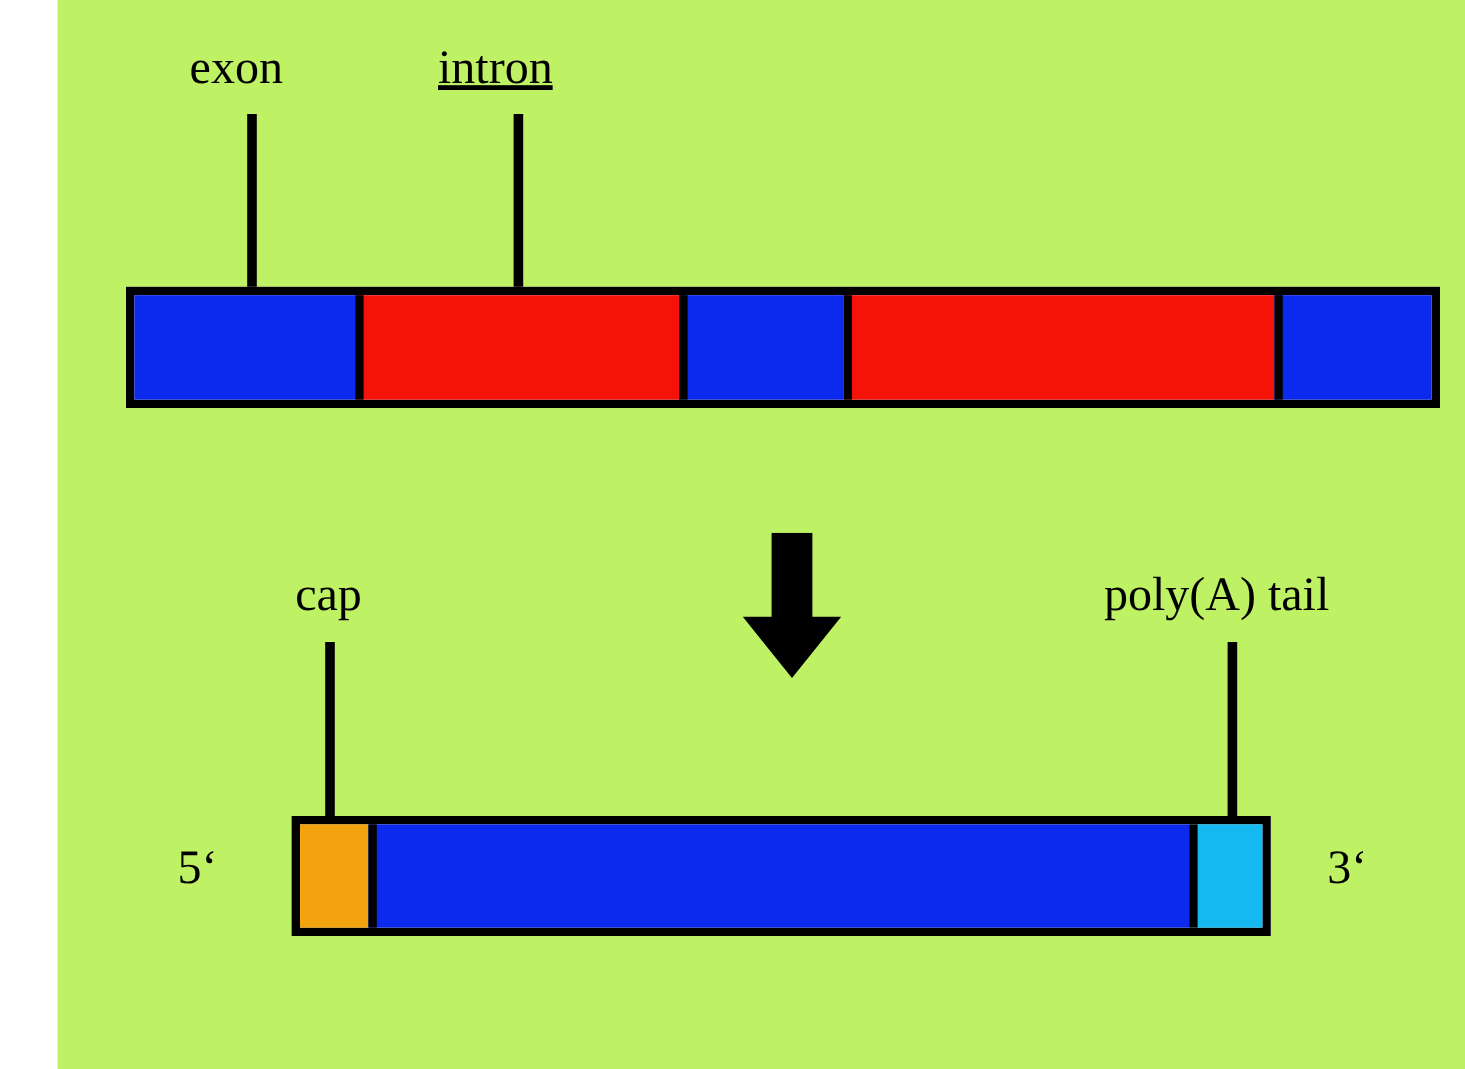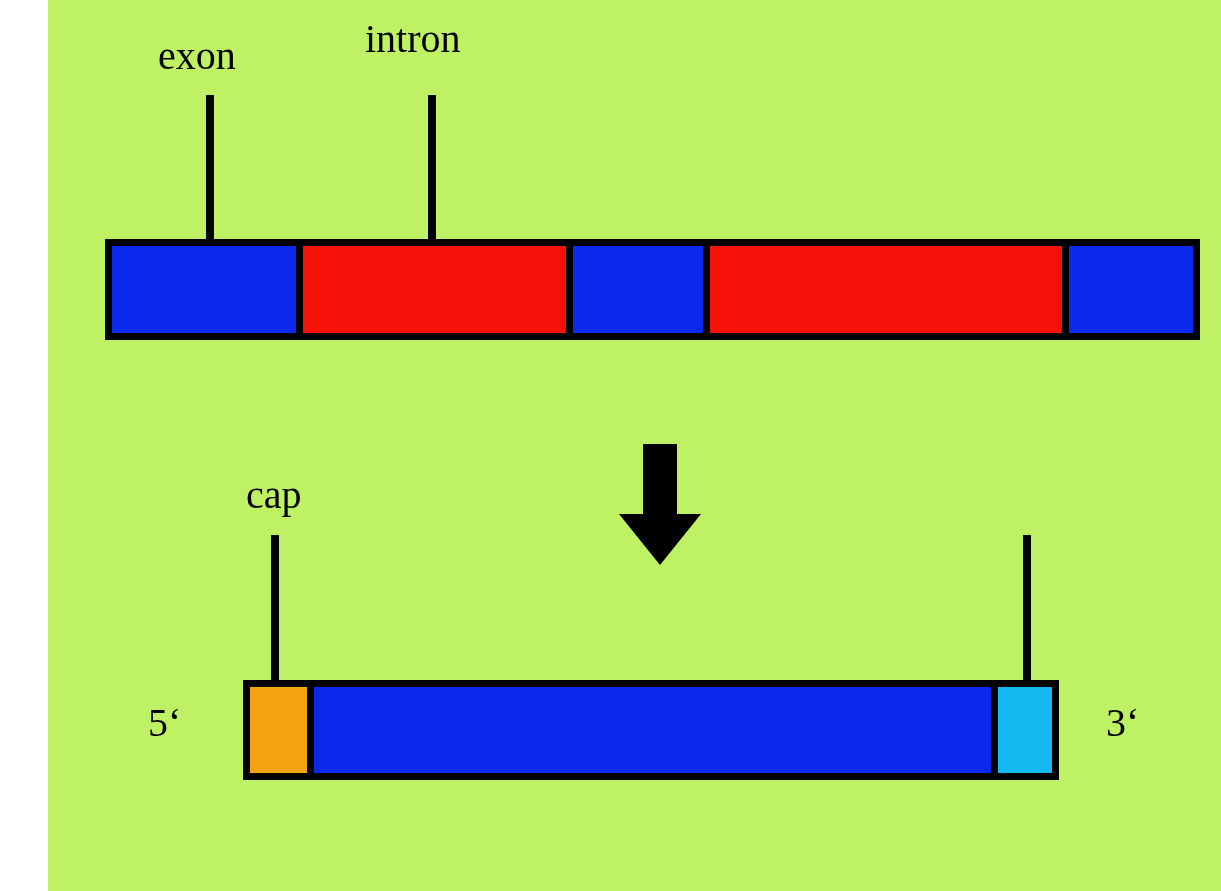--- a/index.html
+++ b/index.html
@@ -76,39 +76,40 @@
     height: 100px;
   }
 </style>
 </head>
 <body>
 
 <div id="canvas">
 
   <div class="label" style="left:110px; top:36px;">exon</div>
 
-  <div class="label" style="left:317px; top:19px;">intron</div>
+  <div class="label" style="left:317px; top:36px;text-decoration:underline;">intron</div>
 
   <div class="leader" style="left:158px; top:95px; height:148px;"></div>
   <div class="leader" style="left:380px; top:95px; height:148px;"></div>
 
   <div id="pre-mrna-bar" class="bar">
     <div class="seg" style="width:17.0%; background:#0C2AEE;"></div>
     <div class="seg" style="width:25.0%; background:#F51309;"></div>
     <div class="seg" style="width:12.7%; background:#0C2AEE;"></div>
     <div class="seg" style="width:33.2%; background:#F51309;"></div>
     <div class="seg" style="width:12.1%; background:#0C2AEE;"></div>
   </div>
 
   <svg id="process-arrow" viewBox="0 0 86 122">
     <polygon points="26,0 60,0 60,70 84,70 43,121 2,70 26,70" fill="#000000"></polygon>
   </svg>
 
   <div class="label" style="left:198px; top:475px;font-family:Liberation Serif, serif;">cap</div>
 
+  <div class="label" style="left:872px; top:475px;">poly(A) tail</div>
 
   <div class="leader" style="left:223px; top:535px; height:150px;"></div>
   <div class="leader" style="left:975px; top:535px; height:150px;"></div>
 
   <div class="label" style="left:100px; top:703px;">5‘</div>
 
   <div class="label" style="left:1058px; top:703px;">3‘</div>
 
   <div id="mrna-bar" class="bar">
     <div class="seg" style="width:7.1%; background:#F2A30D;"></div>

